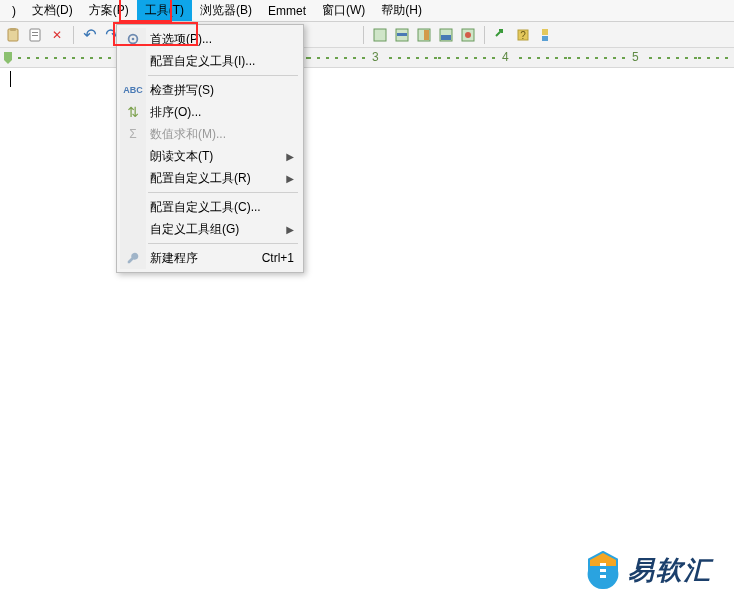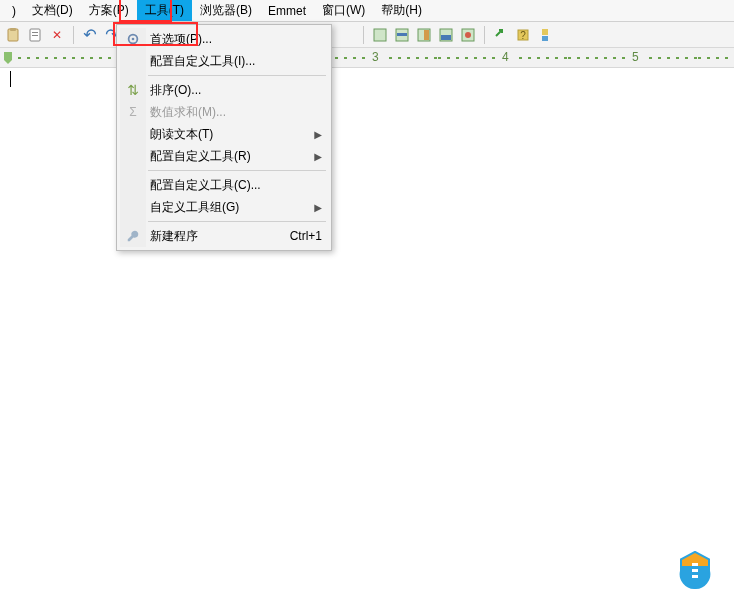--- a/index.html
+++ b/index.html
@@ -105,21 +105,21 @@
     width: 1px; height: 16px;
     background: #000;
     animation: blink 1s step-end infinite;
   }
   @keyframes blink { 50% { opacity: 0; } }
   
   .dropdown {
     position: absolute;
     top: 24px;
     left: 116px;
-    width: 216px;
+    width: 188px;
     background: #f3f3f3;
     border: 1px solid #bcbcbc;
     box-shadow: 2px 2px 6px rgba(0,0,0,.25);
     padding: 3px;
   }
   .dropdown .iconcol {
     position: absolute;
     left: 3px; top: 3px; bottom: 3px; width: 26px;
     background: #eee;
   }
@@ -322,20 +322,24 @@
         </svg>
     </span>
     <span>首选项(P)...</span>
   </div>
   <div class="menu-row">
     <span>配置自定义工具(I)...</span>
   </div>
 
   <div class="menu-sep"></div>
 
+  <div class="menu-row">
+    <span class="ico" style="color:#4a7ab5;font-weight:bold;font-size:9px">ABC</span>
+    <span>检查拼写(S)</span>
+  </div>
   <div class="menu-row">
     <span class="ico" style="color:#7aa04a;font-size:14px">⇅</span>
     <span>排序(O)...</span>
   </div>
   <div class="menu-row disabled">
     <span class="ico" style="color:#b0b0b0">Σ</span>
     <span>数值求和(M)...</span>
   </div>
   <div class="menu-row">
     <span>朗读文本(T)</span>
@@ -376,13 +380,14 @@
   <span>
     <svg width="34" height="38" viewBox="0 0 34 38">
       <path d="M17 2 L30 9 L30 20 A13 13 0 0 1 17 36 A13 13 0 0 1 4 20 L4 9 Z" fill="none" stroke="#2aa3e0" stroke-width="4"></path>
       <path d="M17 2 L30 9 L30 15 L4 15 L4 9 Z" fill="#f5a623"></path>
       <path d="M4 15 L30 15 L30 20 A13 13 0 0 1 17 36 A13 13 0 0 1 4 20 Z" fill="#2aa3e0"></path>
       <rect x="14" y="12" width="6" height="3" fill="#fff"></rect>
       <rect x="14" y="18" width="6" height="3" fill="#fff"></rect>
       <rect x="14" y="24" width="6" height="3" fill="#fff"></rect>
     </svg>
   </span>
+  <span>易软汇</span>
 </div>
 
 </body></html>

